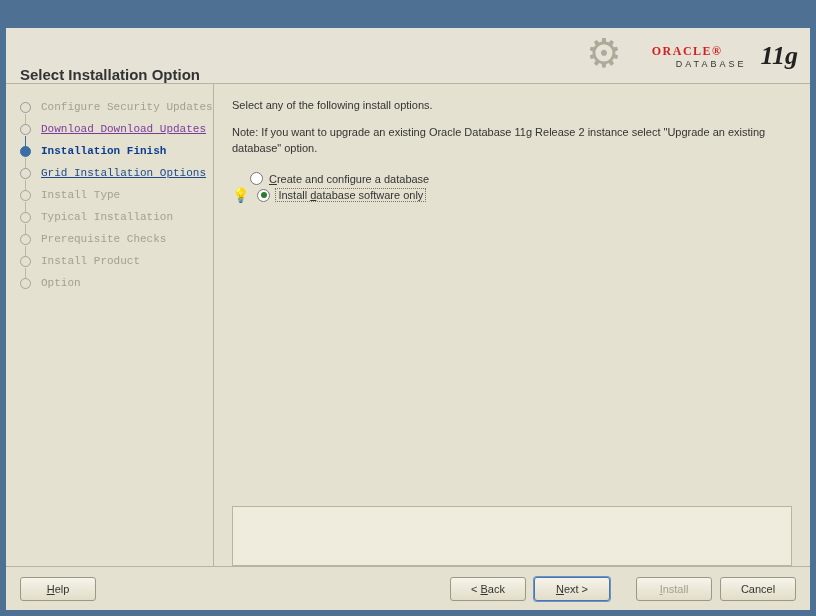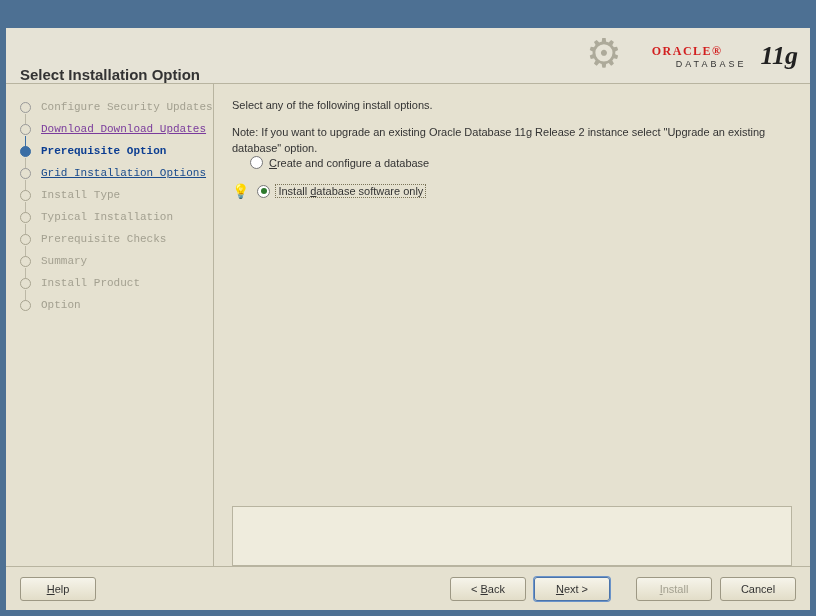--- a/index.html
+++ b/index.html
@@ -44,21 +44,21 @@
 .step-label.linkblue { color: #1a4b8c; text-decoration: underline; cursor: pointer; }
 .step-label.current { color: #0b3d91; font-weight: bold; }
 .connector { position: absolute; left: 19px; top: 18px; width: 1px; height: 11px; background: #bcb8a6; z-index: 1; }
 .connector.active { background: #3a6ea5; }
 .step-item:last-of-type .connector { display: none; }
 
 
 .panel { flex: 1; padding: 14px 18px 0 18px; display: flex; flex-direction: column; }
 .panel p { font-size: 11px; color: #333; line-height: 1.4; }
 .note { margin-top: 12px; }
-.radio-group { margin-top: 0; display: flex; flex-direction: column; gap: 14px; }
+.radio-group { margin-top: 16px; display: flex; flex-direction: column; gap: 2px; }
 .radio-row { display: flex; align-items: center; gap: 6px; }
 .hint-icon { color: #d9a300; font-size: 14px; margin-right: 2px; }
 .radio { width: 13px; height: 13px; border-radius: 50%; border: 1px solid #777; background: #fff; display: flex; align-items: center; justify-content: center; }
 .radio.selected::after { content: ""; width: 6px; height: 6px; border-radius: 50%; background: #2e7a2e; }
 .radio-label { font-size: 11px; color: #333; }
 .radio-label .u { text-decoration: underline; }
 .radio-label.boxed { outline: 1px dotted #7a7458; padding: 0 2px; }
 .message-box { margin-top: auto; background: #efecdd; border: 1px solid #b8b4a0; height: 60px; }
 
 
@@ -126,46 +126,41 @@
           <span class="step-label disabled">Configure Security Updates</span>
           <span class="connector"></span>
       </div>
       <div class="step-item">
         <span class="bullet visited"></span>
           <span class="step-label link">Download Download Updates</span>
           <span class="connector active"></span>
       </div>
       <div class="step-item">
         <span class="bullet active"></span>
-          <span class="step-label current">Prerequisite Option</span>
+          <span class="step-label current">Installation Finish</span>
           <span class="connector"></span>
       </div>
       <div class="step-item">
         <span class="bullet visited"></span>
           <span class="step-label linkblue">Grid Installation Options</span>
           <span class="connector"></span>
       </div>
       <div class="step-item">
         <span class="bullet"></span>
           <span class="step-label disabled">Install Type</span>
           <span class="connector"></span>
       </div>
       <div class="step-item">
         <span class="bullet"></span>
           <span class="step-label disabled">Typical Installation</span>
           <span class="connector"></span>
       </div>
       <div class="step-item">
         <span class="bullet"></span>
           <span class="step-label disabled">Prerequisite Checks</span>
-          <span class="connector"></span>
-      </div>
-      <div class="step-item">
-        <span class="bullet"></span>
-          <span class="step-label disabled">Summary</span>
           <span class="connector"></span>
       </div>
       <div class="step-item">
         <span class="bullet"></span>
           <span class="step-label disabled">Install Product</span>
           <span class="connector"></span>
       </div>
       <div class="step-item">
         <span class="bullet"></span>
           <span class="step-label disabled">Option</span>

